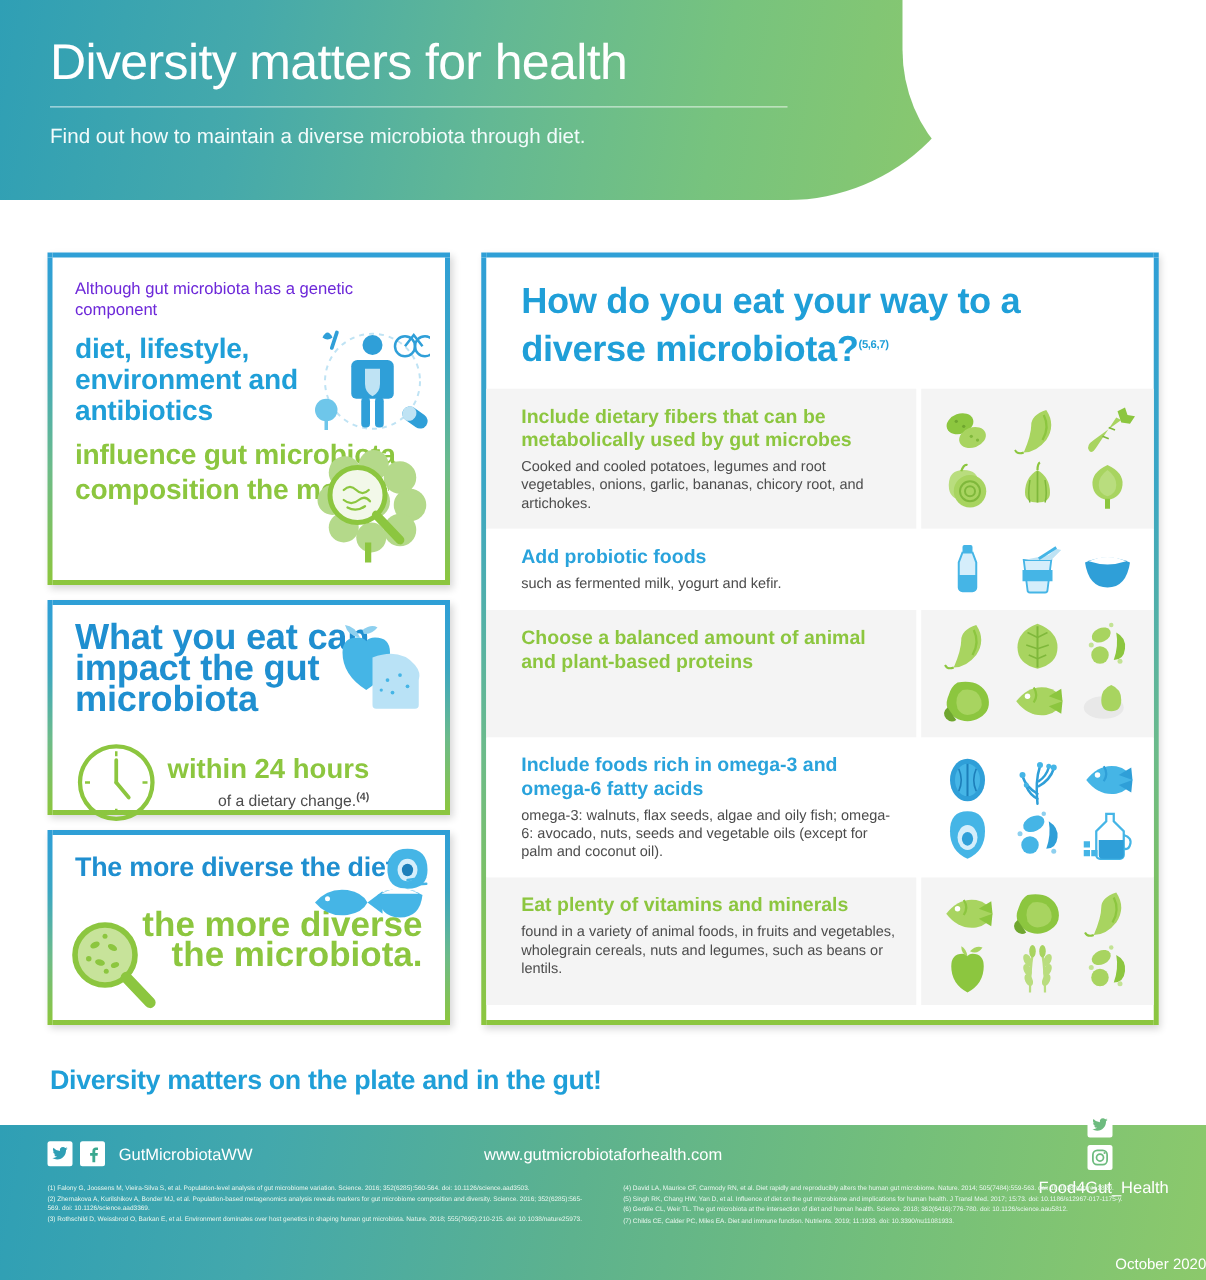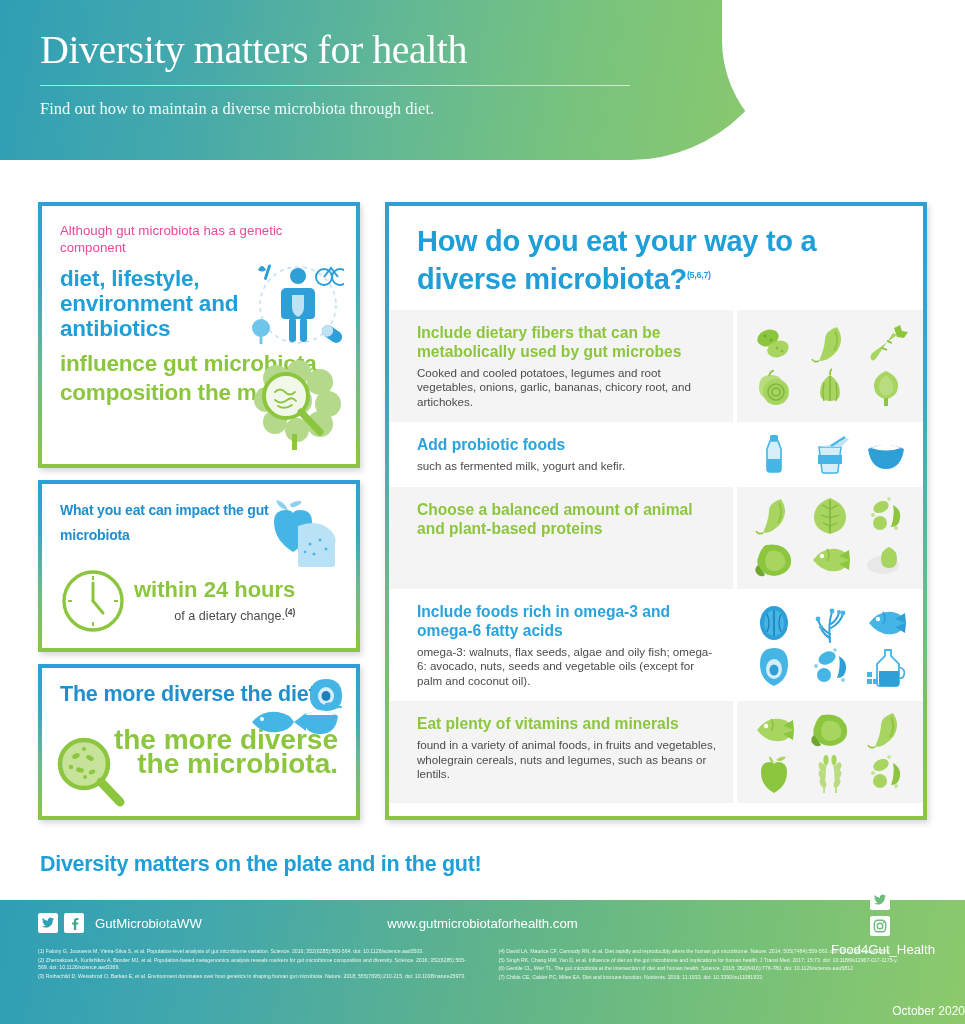--- a/index.html
+++ b/index.html
@@ -11,21 +11,20 @@
     overflow: hidden;
     position: relative;
   }
 
   
   .header {
     position: relative;
     width: 965px;
     height: 156px;
     background: #ffffff;
-    font-family: Liberation Serif, serif;
   }
   .header-bg {
     position: absolute;
     left: 0; top: 0;
     width: 790px; height: 160px;
     background: linear-gradient(100deg, #2f9fb5 0%, #45a9ab 25%, #63b894 50%, #77c37e 72%, #8dc96a 100%);
     border-bottom-right-radius: 160px;
   }
   .header-bg::after {
     content: "";
@@ -86,38 +85,38 @@
     position: absolute;
     background: #ffffff;
     border-style: solid;
     border-width: 4px;
     border-image: linear-gradient(to bottom, #2f9fd6 0%, #3aa6c4 30%, #6cbb8a 65%, #8cc63f 100%) 1;
     box-shadow: 2px 3px 6px rgba(0,0,0,0.16);
   }
 
   
   #card-influence { left: 38px; top: 42px; width: 322px; height: 266px; padding: 16px 18px; }
-  .c1-intro { font-size: 13.3px; color: #ec4899; line-height: 17px; }
+  .c1-intro { font-size: 13.3px; color: #6d28d9; line-height: 17px; }
   .c1-blue {
     font-size: 22.5px; font-weight: bold; color: #1f9fd8;
     line-height: 25px; margin-top: 10px; letter-spacing: -0.2px;
   }
   .c1-green {
     font-size: 22.5px; font-weight: bold; color: #8cc63f;
     line-height: 25px; margin-top: 10px; letter-spacing: -0.2px;
   }
   .sup-ref { font-size: 8.5px; vertical-align: super; font-weight: bold; }
 
   .c1-icon-person { position: absolute; right: 12px; top: 52px; width: 96px; height: 94px; }
   .c1-icon-gut { position: absolute; right: 10px; bottom: 12px; width: 104px; height: 96px; }
 
   
   #card-24h { left: 38px; top: 320px; width: 322px; height: 172px; padding: 14px 18px; }
   .c2-blue {
-    font-size: 14px; font-weight: bold; color: #1f8fd0;
+    font-size: 29px; font-weight: bold; color: #1f8fd0;
     line-height: 25px; letter-spacing: -0.2px;
   }
   .c2-row { display: flex; align-items: center; margin-top: 20px; }
   .c2-clock { width: 66px; height: 66px; flex: 0 0 66px; }
   .c2-right { margin-left: 8px; }
   .c2-green { font-size: 22px; font-weight: bold; color: #8cc63f; line-height: 24px; }
   .c2-note { font-size: 12.6px; color: #4c4c4c; text-align: right; margin-top: 5px; }
   .c2-icon-food { position: absolute; right: 12px; top: 12px; width: 96px; height: 76px; }
 
   

